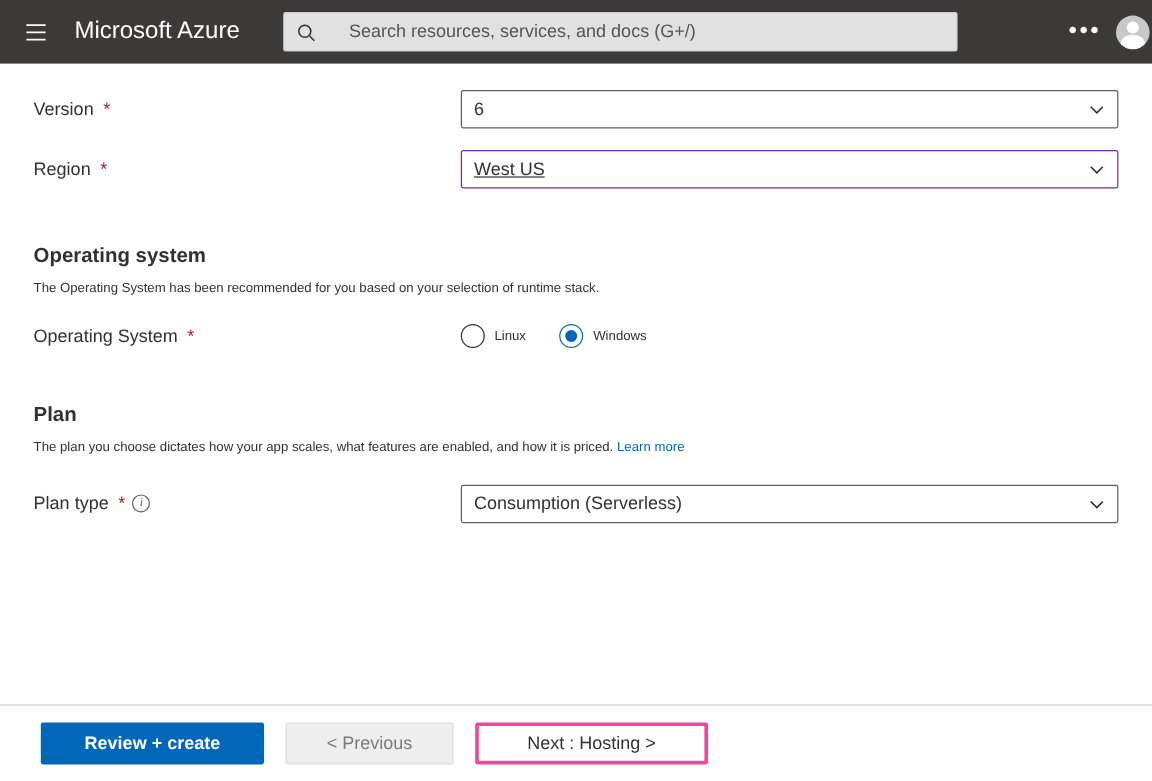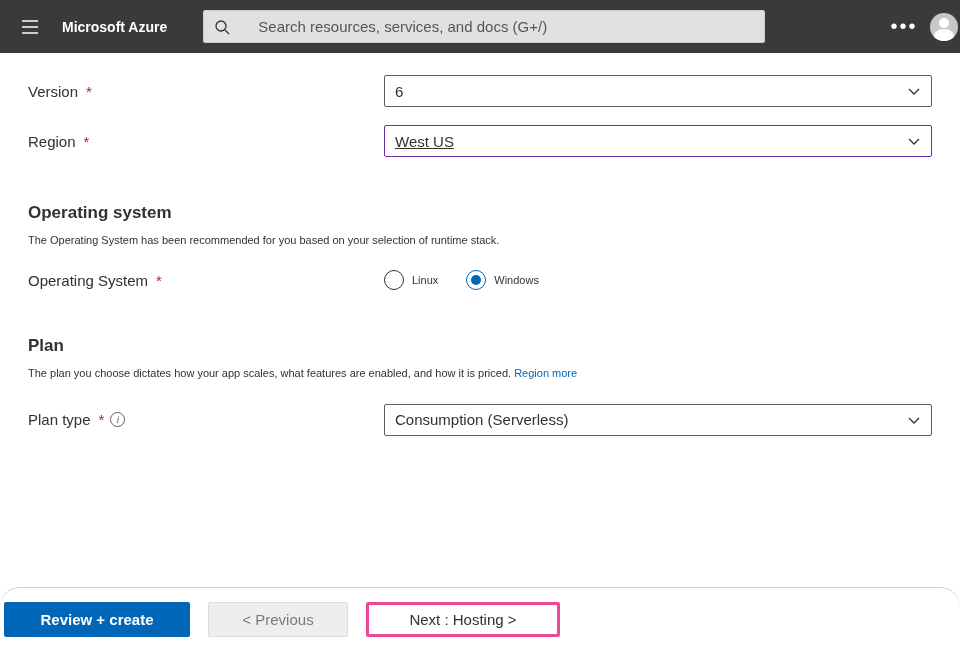--- a/index.html
+++ b/index.html
@@ -27,22 +27,22 @@
       width: 60px;
       height: 53px;
       display: flex;
       align-items: center;
       justify-content: center;
       cursor: pointer;
     }
     .hamburger svg { width: 20px; height: 20px; }
     .brand {
       color: #ffffff;
-      font-size: 14px;
-      font-weight: 700;
+      font-size: 20px;
+      font-weight: 400;
       padding: 0 28px 0 2px;
       white-space: nowrap;
     }
     .searchbar {
       flex: 0 0 562px;
       height: 33px;
       background: #e1e1e1;
       border: 1px solid #ccc;
       border-radius: 2px;
       display: flex;
@@ -213,25 +213,24 @@
       cursor: pointer;
     }
 
     
     .footer {
       position: absolute;
       left: 0;
       right: 0;
       bottom: 0;
       border-top: 1px solid #d2d0ce;
-      padding: 14px 4px;
+      padding: 14px 34px;
       display: flex;
       gap: 18px;
       background: #fff;
-      border-radius: 20px;
     }
     .btn {
       height: 35px;
       padding: 0 20px;
       font-size: 15px;
       border-radius: 2px;
       cursor: pointer;
       display: inline-flex;
       align-items: center;
       justify-content: center;
@@ -338,21 +337,21 @@
           </div>
           <span>Windows</span>
         </div>
       </div>
     </div>
   </div>
 
   <div class="section-heading">Plan</div>
   <div class="section-desc">
     <span>The plan you choose dictates how your app scales, what features are enabled, and how it is priced.</span>
-    <span class="link">Region more</span>
+    <span class="link">Learn more</span>
   </div>
 
   <div class="form-row">
     <div class="form-label">
       <span>Plan type</span>
         <span class="required">*</span>
       <span class="info-icon">i</span>
     </div>
     <div class="form-control">
       <div class="select">

